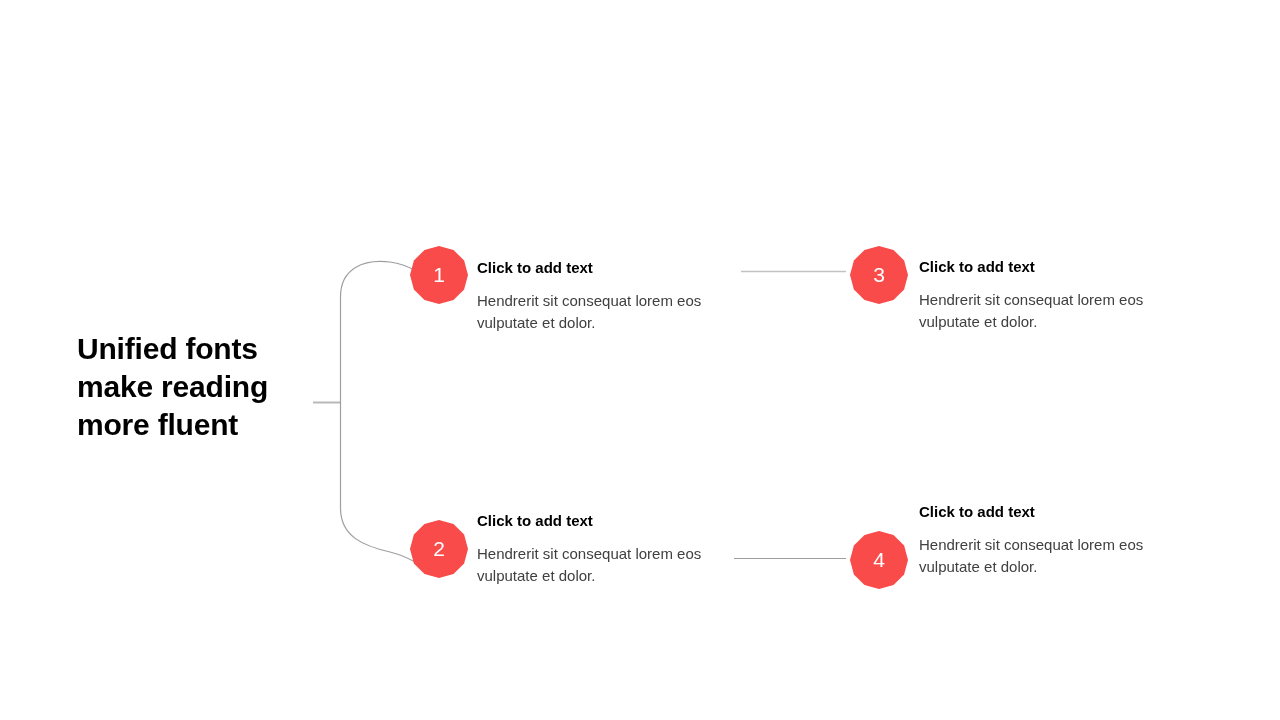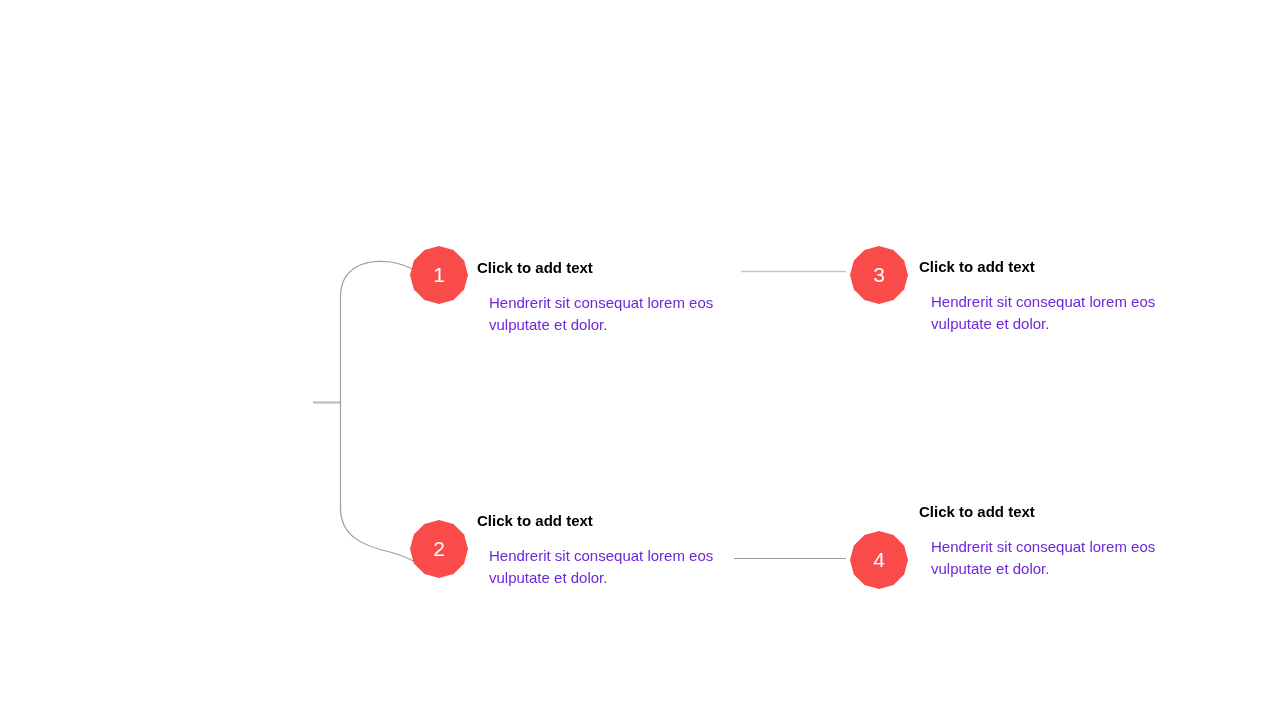--- a/index.html
+++ b/index.html
@@ -82,23 +82,23 @@
     font-size: 15px;
     font-weight: bold;
     color: #000000;
     line-height: 24px;
     margin: 0 0 10px 0;
     white-space: nowrap;
   }
   .node-desc {
     font-size: 15px;
     font-weight: normal;
-    color: #6d28d9;
+    color: #404040;
     line-height: 22px;
-    margin: 12px;
+    margin: 0;
   }
 
   
   #node-1 .badge      { left: 410px; top: 246px; }
   #node-1 .node-text  { left: 477px; top: 256px; }
 
   #node-2 .badge      { left: 410px; top: 520px; }
   #node-2 .node-text  { left: 477px; top: 509px; }
 
   #node-3 .badge      { left: 850px; top: 246px; }
@@ -120,20 +120,23 @@
 
     <path d="M340.5,297 C340.5,268 364,259 390,262 C400,263.5 408,266.5 414,270" fill="none" stroke="#9E9E9E" stroke-width="1.2"></path>
 
     <path d="M340.5,508 C340.5,537 364,546 390,552 C399,554 408,558 416,562.5" fill="none" stroke="#9E9E9E" stroke-width="1.2"></path>
 
     <line x1="741" y1="271.5" x2="846" y2="271.5" stroke="#C2C2C2" stroke-width="1.4"></line>
 
     <line x1="734" y1="558.5" x2="846" y2="558.5" stroke="#9E9E9E" stroke-width="1.2"></line>
   </svg>
 
+  <div class="main-title">Unified fonts
+make reading
+more fluent</div>
 
   <div class="node" id="node-1">
     <div class="badge">
       <span class="badge-number">1</span>
     </div>
     <div class="node-text">
       <p class="node-title">Click to add text</p>
       <p class="node-desc">Hendrerit sit consequat lorem eos vulputate et dolor.</p>
     </div>
   </div>

